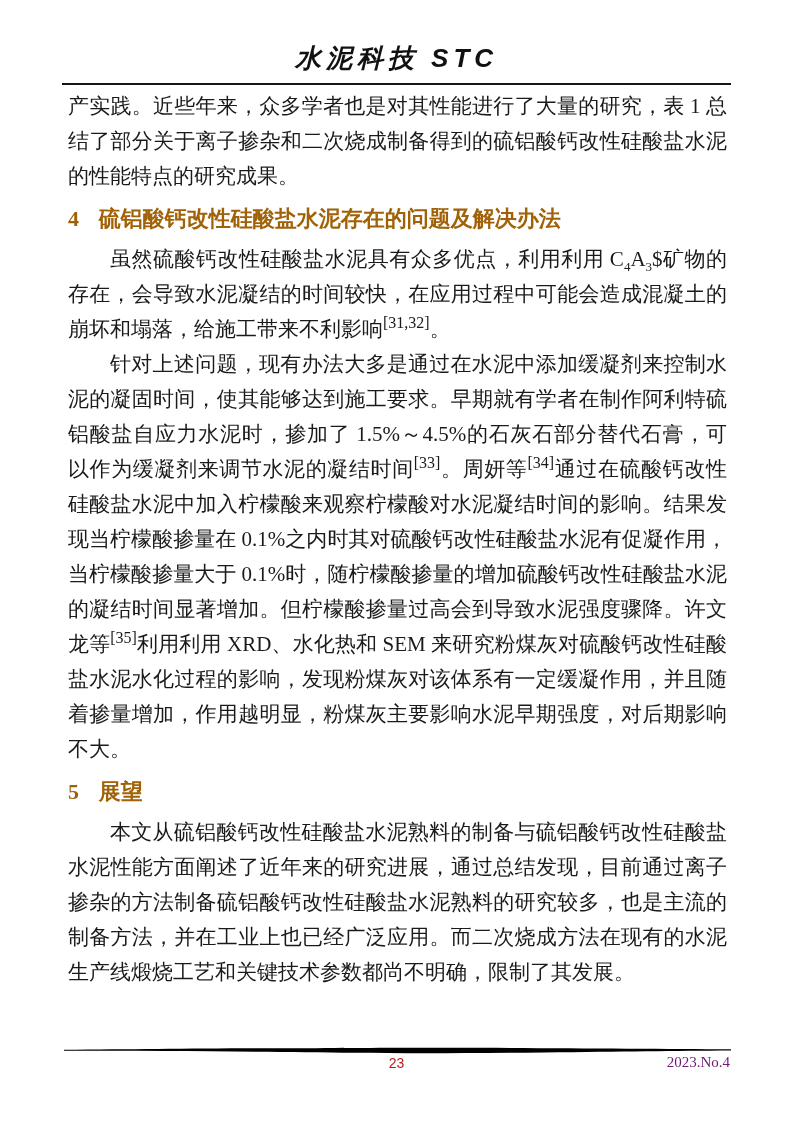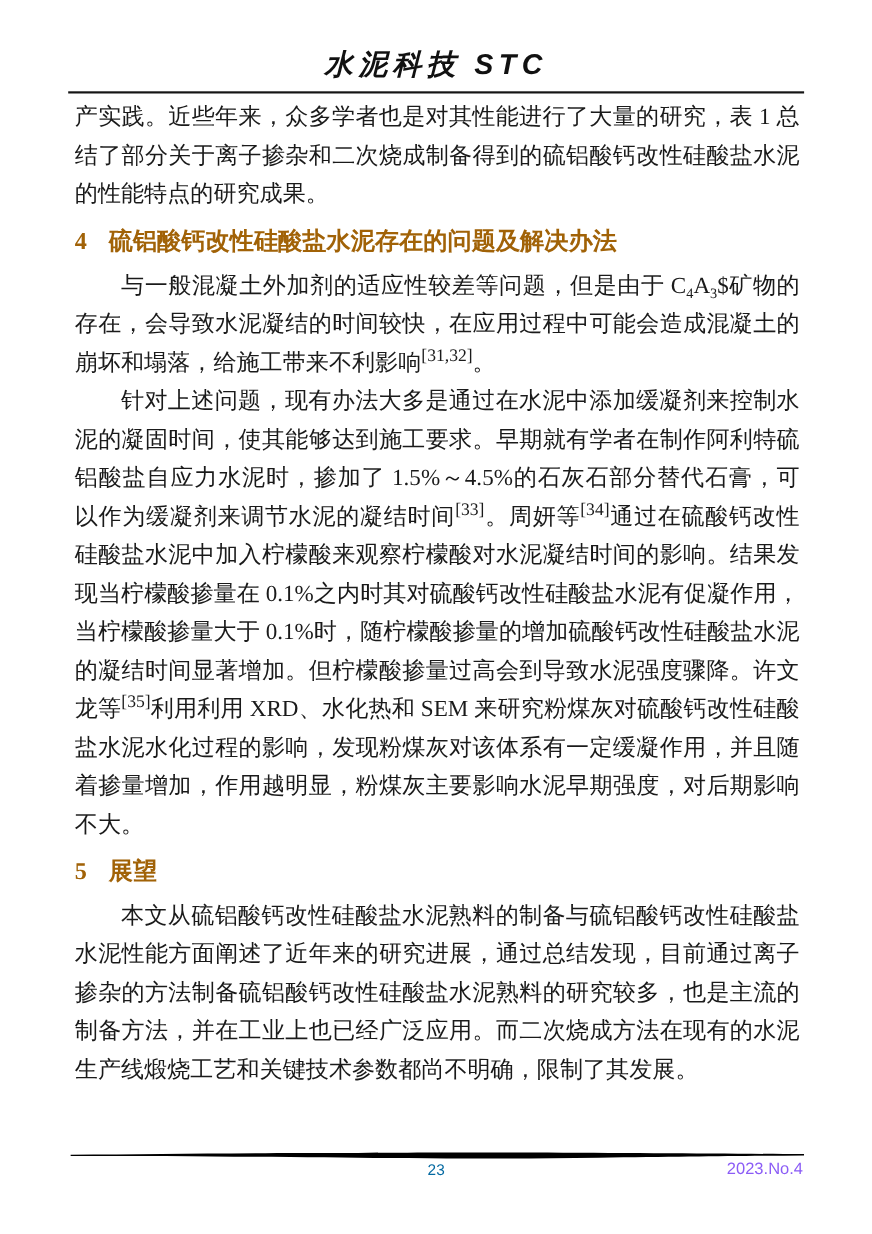--- a/index.html
+++ b/index.html
@@ -74,47 +74,47 @@
     display:block;
     margin:0 62px 0 64px;
     width:667px;height:9px;
   }
   .page-number{
     position:absolute;
     top:9px;left:0;width:100%;
     text-align:center;
     font-family:"Liberation Sans","DejaVu Sans",sans-serif;
     font-size:14px;
-    color:#0369a1;
+    color:#b91c1c;
   }
   .issue{
     position:absolute;
     top:8px;right:63px;
-    font-family:Liberation Sans, sans-serif;
+    font-family:Liberation Serif, serif;
     font-size:15px;
-    color:#8b5cf6;
+    color:#701a75;
   }
 </style>
 </head>
 <body>
 
 <div class="page">
 
   <div>
     <div class="journal-title">水泥科技 STC</div>
     <div class="header-rule"></div>
   </div>
 
   <div class="body-text">
 
     <p class="noindent">产实践。近些年来，众多学者也是对其性能进行了大量的研究，表 1 总结了部分关于离子掺杂和二次烧成制备得到的硫铝酸钙改性硅酸盐水泥的性能特点的研究成果。</p>
 
     <h2><span>4</span><span class="hsp"></span><span>硫铝酸钙改性硅酸盐水泥存在的问题及解决办法</span></h2>
 
-    <p><span>与一般混凝土外加剂的适应性较差等问题，但是由于 C</span><sub>4</sub><span>A</span><sub>3</sub><span>$矿物的存在，会导致水泥凝结的时间较快，在应用过程中可能会造成混凝土的崩坏和塌落，给施工带来不利影响</span><sup>[31,32]</sup><span>。</span></p>
+    <p><span>虽然硫酸钙改性硅酸盐水泥具有众多优点，利用利用 C</span><sub>4</sub><span>A</span><sub>3</sub><span>$矿物的存在，会导致水泥凝结的时间较快，在应用过程中可能会造成混凝土的崩坏和塌落，给施工带来不利影响</span><sup>[31,32]</sup><span>。</span></p>
 
     <p><span>针对上述问题，现有办法大多是通过在水泥中添加缓凝剂来控制水泥的凝固时间，使其能够达到施工要求。早期就有学者在制作阿利特硫铝酸盐自应力水泥时，掺加了 1.5%～4.5%的石灰石部分替代石膏，可以作为缓凝剂来调节水泥的凝结时间</span><sup>[33]</sup><span>。周妍等</span><sup>[34]</sup><span>通过在硫酸钙改性硅酸盐水泥中加入柠檬酸来观察柠檬酸对水泥凝结时间的影响。结果发现当柠檬酸掺量在 0.1%之内时其对硫酸钙改性硅酸盐水泥有促凝作用，当柠檬酸掺量大于 0.1%时，随柠檬酸掺量的增加硫酸钙改性硅酸盐水泥的凝结时间显著增加。但柠檬酸掺量过高会到导致水泥强度骤降。许文龙等</span><sup>[35]</sup><span>利用利用 XRD、水化热和 SEM 来研究粉煤灰对硫酸钙改性硅酸盐水泥水化过程的影响，发现粉煤灰对该体系有一定缓凝作用，并且随着掺量增加，作用越明显，粉煤灰主要影响水泥早期强度，对后期影响不大。</span></p>
 
 
     <h2><span>5</span><span class="hsp"></span><span>展望</span></h2>
 
     <p>本文从硫铝酸钙改性硅酸盐水泥熟料的制备与硫铝酸钙改性硅酸盐水泥性能方面阐述了近年来的研究进展，通过总结发现，目前通过离子掺杂的方法制备硫铝酸钙改性硅酸盐水泥熟料的研究较多，也是主流的制备方法，并在工业上也已经广泛应用。而二次烧成方法在现有的水泥生产线煅烧工艺和关键技术参数都尚不明确，限制了其发展。</p>
 
   </div>
 

